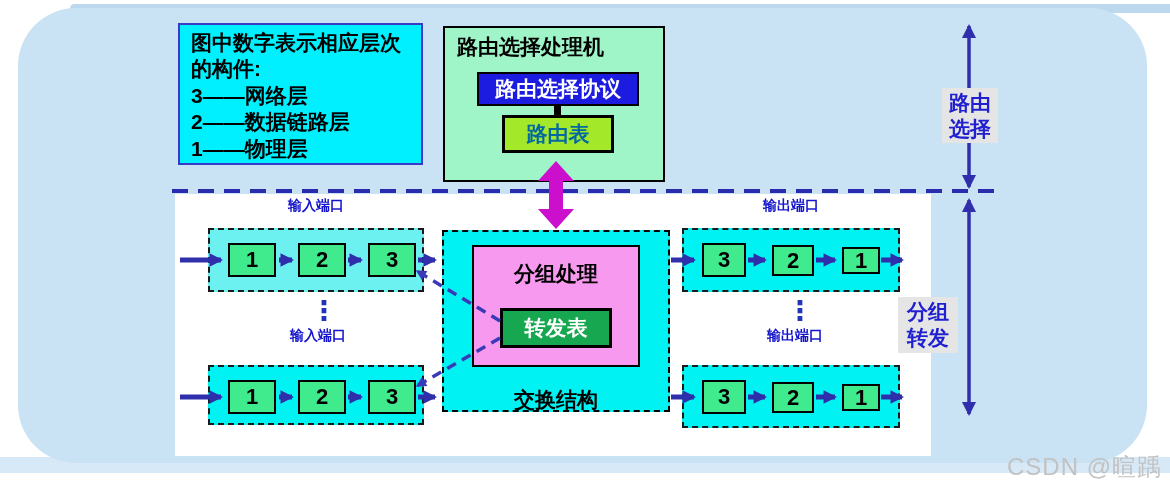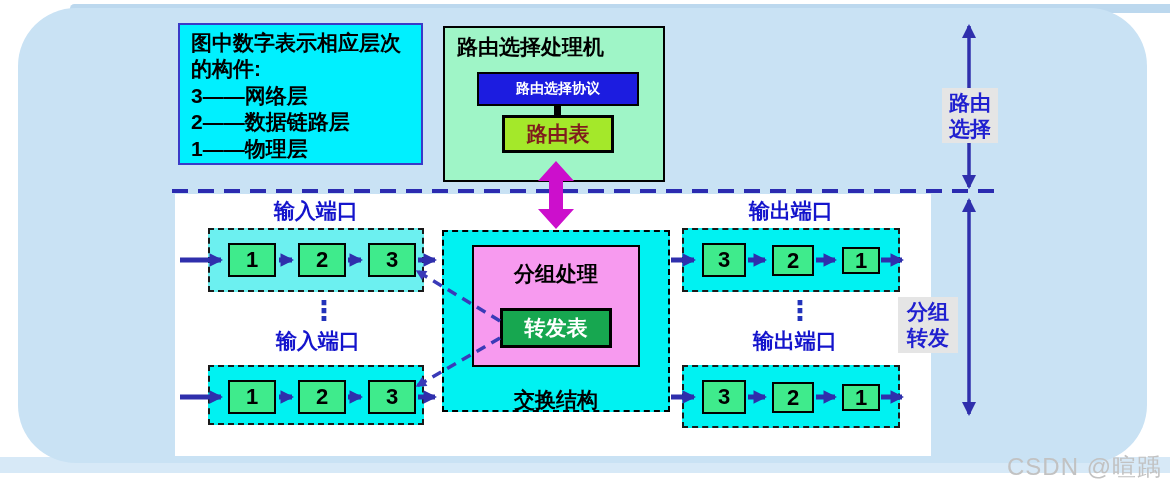--- a/index.html
+++ b/index.html
@@ -38,30 +38,30 @@
     position:absolute; left:443px; top:26px; width:222px; height:156px;
     background: var(--green-processor,#9FF5C7); border:2.5px solid #000;
   }
   .processor-title {
     position:absolute; left:12px; top:5px;
     font-weight:bold; font-size:21px; color:#000;
   }
   .protocol-box {
     position:absolute; left:32px; top:44px; width:162px; height:34px;
     background: var(--blue-box,#1C1CE0); border:2px solid #000;
-    color:#fff; font-weight:bold; font-size:14px;
+    color:#fff; font-weight:bold; font-size:21px;
     display:flex; align-items:center; justify-content:center;
   }
   .connector {
     position:absolute; left:109px; top:77px; width:7px; height:11px; background:#000;
   }
   .routing-table-box {
     position:absolute; left:57px; top:87px; width:112px; height:38px;
     background: var(--green-table,#A4E82A); border:3px solid #000;
-    color:#7f1d1d; font-weight:bold; font-size:21px;
+    color:#0369a1; font-weight:bold; font-size:21px;
     display:flex; align-items:center; justify-content:center;
   }
   
   .fabric {
     position:absolute; left:442px; top:230px; width:228px; height:182px;
     background: var(--cyan,#00F2F2); border:2.5px dashed #000;
   }
   .packet-proc {
     position:absolute; left:28px; top:13px; width:168px; height:122px;
     background: var(--pink,#F79AEF); border:2px solid #000;
@@ -88,21 +88,21 @@
   .row-in-2 { left:208px; top:365px; width:216px; height:60px; background: var(--cyan,#00F2F2); }
   .row-out-1 { left:682px; top:228px; width:218px; height:64px; background: var(--cyan,#00F2F2); }
   .row-out-2 { left:682px; top:365px; width:218px; height:63px; background: var(--cyan,#00F2F2); }
   .num-box {
     position:absolute; background: var(--green-port,#3FEB8C); border:2.5px solid #000;
     display:flex; align-items:center; justify-content:center;
     font-weight:bold; font-size:22px; color:#000; z-index:3;
   }
   .port-label {
     position:absolute; width:160px; text-align:center;
-    color: var(--label-blue,#1414CC); font-weight:bold; font-size:21px; z-index:3;
+    color: var(--label-blue,#1414CC); font-weight:bold; font-size:14px; z-index:3;
   }
   .dots {
     position:absolute; width:32px; text-align:center;
     color:#2233BB; font-weight:bold; font-size:27px; line-height:30px; z-index:3;
   }
   
   .chip {
     position:absolute; background:#e5e5e5; z-index:3;
     color:#2020D0; font-weight:bold; font-size:21px; line-height:26px;
     display:flex; flex-direction:column; align-items:center; justify-content:center;

